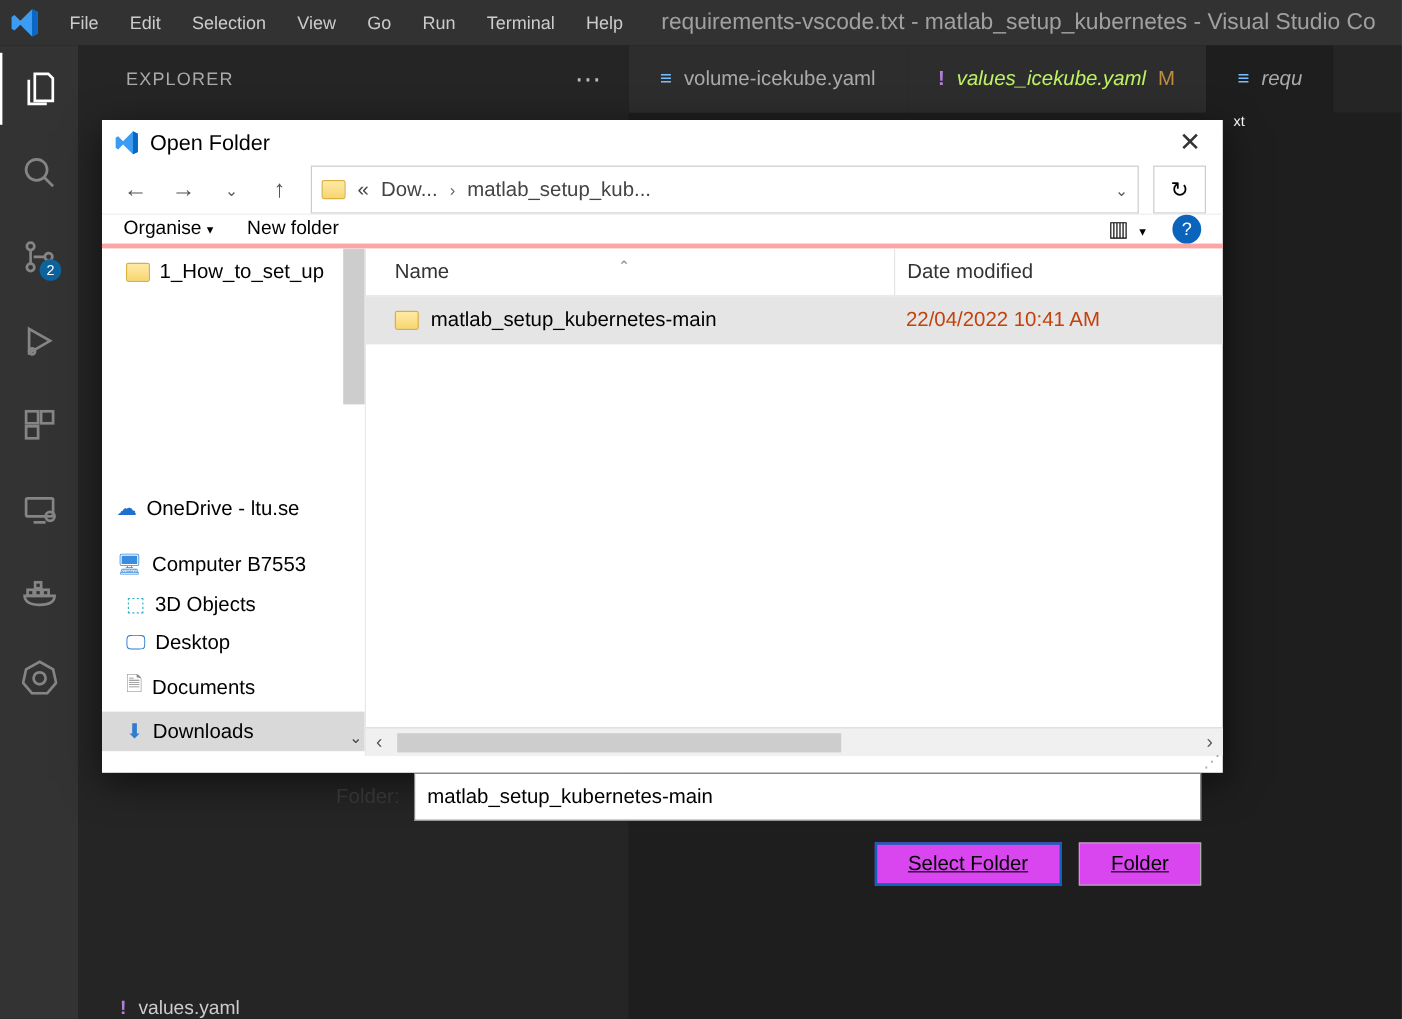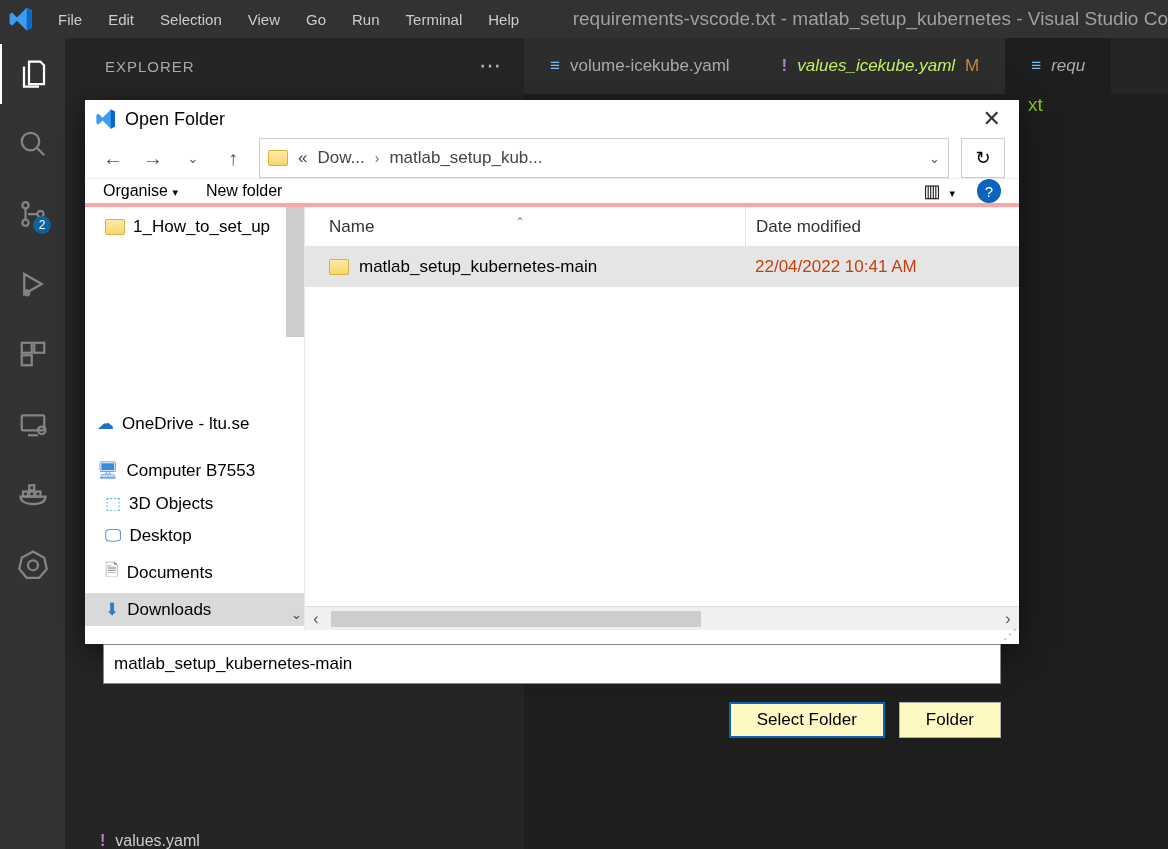--- a/index.html
+++ b/index.html
@@ -1,19 +1,19 @@
 <!DOCTYPE html>
 <html><head>
 <meta charset="utf-8">
 <style>
   * { box-sizing: border-box; margin: 0; padding: 0; font-family: "Segoe UI", Arial, sans-serif; }
   html, body { width: 1168px; height: 849px; overflow: hidden; background: #1e1e1e; color: #ccc; }
 
   
-  .menubar { height: 38px; background: #323233; display: flex; align-items: center; padding-left: 8px; gap: 2px; text-align: right; }
+  .menubar { height: 38px; background: #323233; display: flex; align-items: center; padding-left: 8px; gap: 2px; }
   .menubar .vscode-logo { width: 26px; height: 26px; margin-right: 10px; }
   .menubar .menu-item { padding: 4px 12px; color: #ccc; font-size: 15px; cursor: pointer; }
   .menubar .title { margin-left: 18px; color: #a0a0a0; font-size: 19px; white-space: nowrap; overflow: hidden; flex: 1; }
 
   
   .activity-bar { position: absolute; top: 38px; left: 0; width: 65px; height: 811px; background: #333333; display: flex; flex-direction: column; align-items: center; padding-top: 6px; gap: 10px; }
   .activity-item { width: 65px; height: 60px; display: flex; align-items: center; justify-content: center; position: relative; }
   .activity-item svg { width: 30px; height: 30px; stroke: #858585; fill: none; stroke-width: 1.8; }
   .activity-item.active { border-left: 2px solid #fff; }
   .activity-item.active svg { stroke: #fff; }
@@ -27,21 +27,21 @@
   
   .tabs-area { position: absolute; top: 38px; left: 524px; right: 0; height: 56px; background: #252526; display: flex; }
   .tab { height: 56px; display: flex; align-items: center; padding: 0 26px; font-size: 17px; color: #aaa; background: #2d2d2d; gap: 10px; }
   .tab.inactive { background: #2d2d2d; }
   .tab .mod { color: #c08d42; }
   .tab .exclaim { color: #b180d7; font-weight: bold; }
   .tab .lines { color: #75beff; }
   .tab .yellow { color: #bef264; font-style: italic; }
   .tab .ital { font-style: italic; }
 
-  .breadcrumb { position: absolute; top: 94px; left: 1028px; color: #84cc16; font-size: 19px; }
+  .breadcrumb { position: absolute; top: 94px; left: 1028px; color: #ffffff; font-size: 12px; }
 
   .editor-dark { position: absolute; top: 94px; left: 524px; right: 0; bottom: 0; background: #1e1e1e; }
   .below-items2 { position: absolute; left: 100px; top: 832px; color: #ccc; font-size: 16px; display:flex; align-items:center; gap:10px; }
 
   
   .dialog { position: absolute; left: 85px; top: 100px; width: 934px; height: 544px; background: #fff; color: #000; box-shadow: 0 8px 30px rgba(0,0,0,0.6); display: flex; flex-direction: column; }
   .dialog .titlebar { height: 54px; display: flex; align-items: center; justify-content: space-between; padding: 0 12px 0 10px; }
   .dialog .titlebar-left { display: flex; align-items: center; gap: 8px; }
   .dialog .titlebar .close { font-size: 22px; color: #333; cursor: pointer; padding: 6px; }
   .dialog .titlebar-title { font-size: 18px; }
@@ -78,21 +78,21 @@
   .file-row .fdate { flex: 1; padding-left: 10px; font-size: 17px; color: #c2410c; }
   .bottom-scroll { height: 24px; background: #f0f0f0; border-top: 1px solid #ddd; display:flex; align-items:center; }
   .bottom-scroll .arrow { width: 22px; text-align:center; color:#555; }
   .bottom-scroll .thumb { width: 370px; height: 16px; background: #cdcdcd; margin-left: 4px; }
 
   .footer { padding: 14px 18px 12px; }
   .folder-row { display: flex; align-items: center; gap: 12px; }
   .folder-row label { font-size: 17px; color: #333; width: 230px; text-align: right; }
   .folder-input { flex: 1; height: 40px; border: 1px solid #888; padding: 0 10px; font-size: 17px; }
   .btn-row { display: flex; justify-content: flex-end; gap: 14px; margin-top: 18px; }
-  .btn { height: 36px; padding: 0 26px; font-size: 17px; background: #fef9c3; border: 1px solid #adadad; display:flex; align-items:center; }
+  .btn { height: 36px; padding: 0 26px; font-size: 17px; background: #d946ef; border: 1px solid #adadad; display:flex; align-items:center;text-decoration:underline; }
   .btn.primary { border: 2px solid #0a64bc; }
 
   .folder-ico { width: 20px; height: 16px; background: linear-gradient(#ffe9a8,#f7d66f); border: 1px solid #d9b13f; border-radius: 2px; display:inline-block; }
   .resize-grip { position:absolute; right:4px; bottom:2px; color:#aaa; font-size:14px; letter-spacing: -2px; }
 </style>
 </head>
 <body>
 
 <div class="menubar">
   <svg class="vscode-logo" viewBox="0 0 32 32">
@@ -295,20 +295,21 @@
         <div class="arrow">‹</div>
         <div class="thumb"></div>
         <div style="flex:1"></div>
         <div class="arrow">›</div>
       </div>
     </div>
   </div>
 
   <div class="footer">
     <div class="folder-row">
+      <label>Folder:</label>
       <input class="folder-input" value="matlab_setup_kubernetes-main" style="">
     </div>
     <div class="btn-row">
       <div class="btn primary">Select Folder</div>
       <div class="btn">Folder</div>
     </div>
   </div>
   <div class="resize-grip">⋰</div>
 </div>
 

